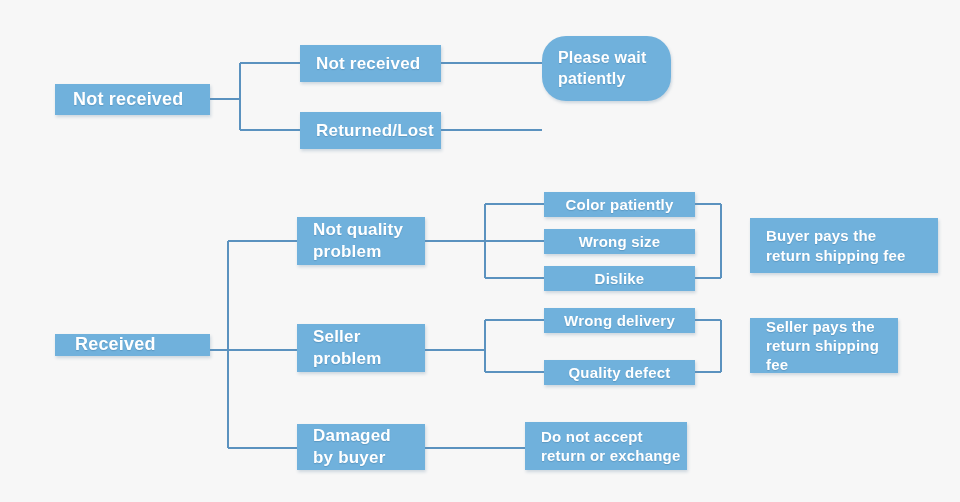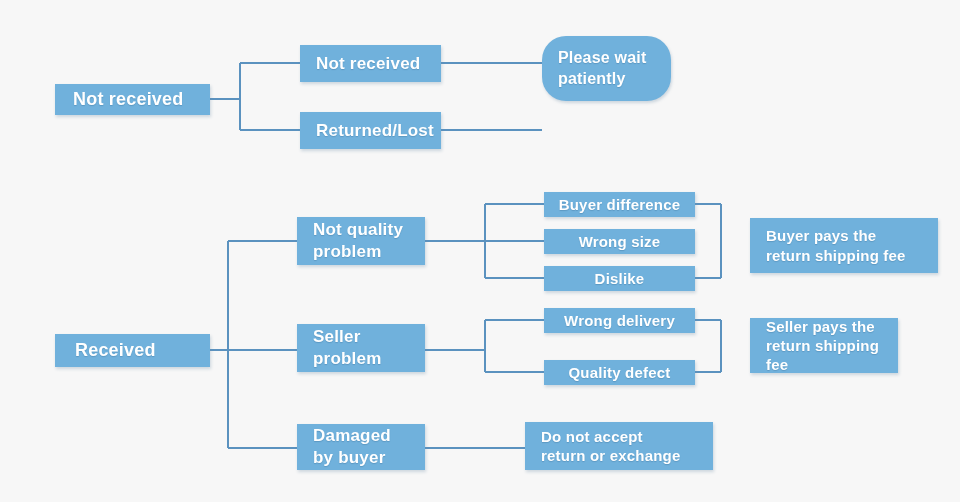--- a/index.html
+++ b/index.html
@@ -96,43 +96,43 @@
   <div class="node pad-lg f18" style="left:55px; top:84px; width:155px; height:31px;">Not received</div>
 
   <div class="node pad-md f17" style="left:300px; top:45px; width:141px; height:37px;">Not received</div>
 
   <div class="node pad-md f17" style="left:300px; top:112px; width:141px; height:37px;">Returned/Lost</div>
 
   <div class="node pad-md f16" style="left:542px; top:36px; width:129px; height:65px;border-radius:24px;">Please wait
 patiently</div>
 
 
-  <div class="node pad-lg f18" style="left:55px; top:334px; width:155px; height:33px;padding-left:20px;">Received</div>
+  <div class="node pad-lg f18" style="left:55px; top:334px; width:155px; height:22px;padding-left:20px;">Received</div>
 
   <div class="node pad-md f17" style="left:297px; top:217px; width:128px; height:48px;padding-left:16px;">Not quality
 problem</div>
 
   <div class="node pad-md f17" style="left:297px; top:324px; width:128px; height:48px;">Seller
 problem</div>
 
   <div class="node pad-md f17" style="left:297px; top:424px; width:128px; height:46px;">Damaged
 by buyer</div>
 
-  <div class="node center f15" style="left:544px; top:192px; width:151px; height:25px;">Buyer difference</div>
+  <div class="node center f15" style="left:544px; top:192px; width:151px; height:25px;">Color patiently</div>
 
   <div class="node center f15" style="left:544px; top:229px; width:151px; height:25px;">Wrong size</div>
 
   <div class="node center f15" style="left:544px; top:308px; width:151px; height:25px;">Wrong delivery</div>
 
   <div class="node center f15" style="left:544px; top:266px; width:151px; height:25px;">Dislike</div>
 
   <div class="node center f15" style="left:544px; top:360px; width:151px; height:25px;">Quality defect</div>
 
   <div class="node pad-md f15" style="left:750px; top:218px; width:188px; height:55px;">Buyer pays the
 return shipping fee</div>
 
   <div class="node pad-md f15" style="left:750px; top:318px; width:148px; height:55px;">Seller pays the
 return shipping fee</div>
 
-  <div class="node pad-md f15" style="left:525px; top:422px; width:188px; height:48px;">Do not accept
+  <div class="node pad-md f15" style="left:525px; top:422px; width:162px; height:48px;">Do not accept
 return or exchange</div>
 
 </div>
 
 </body></html>

